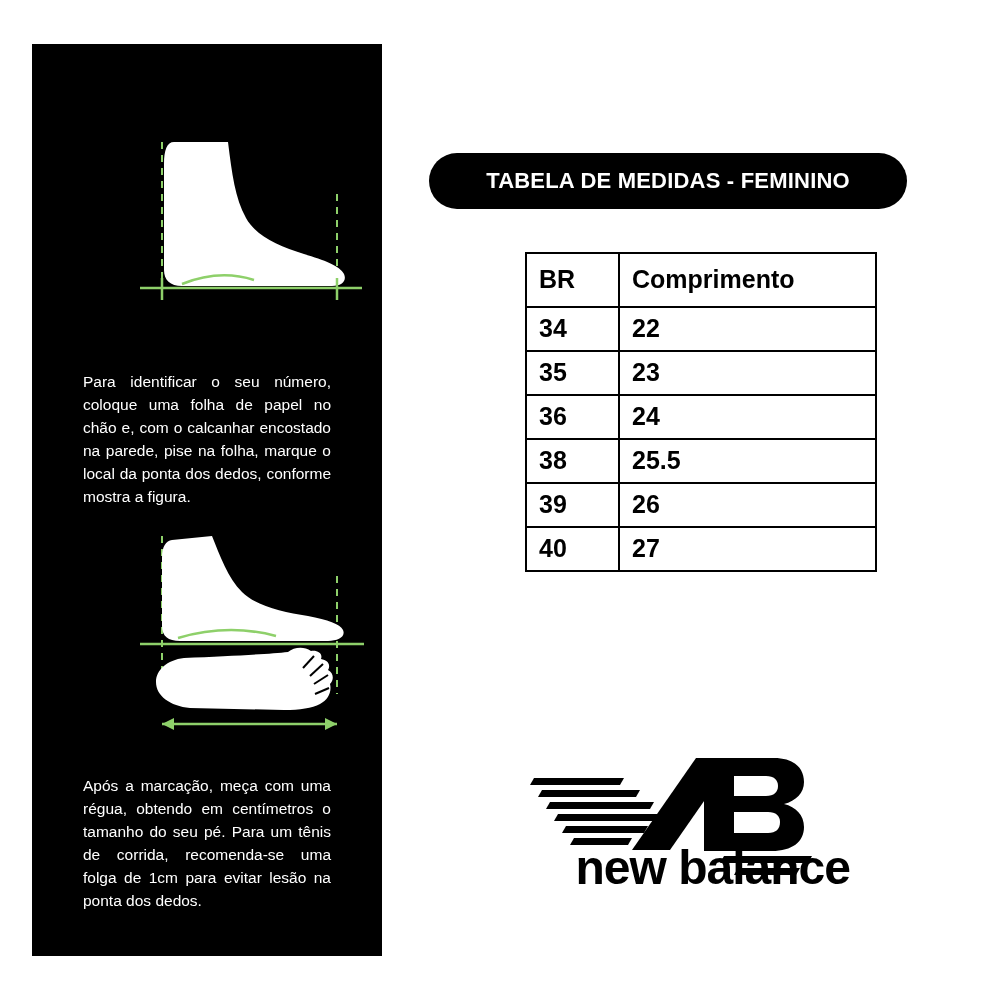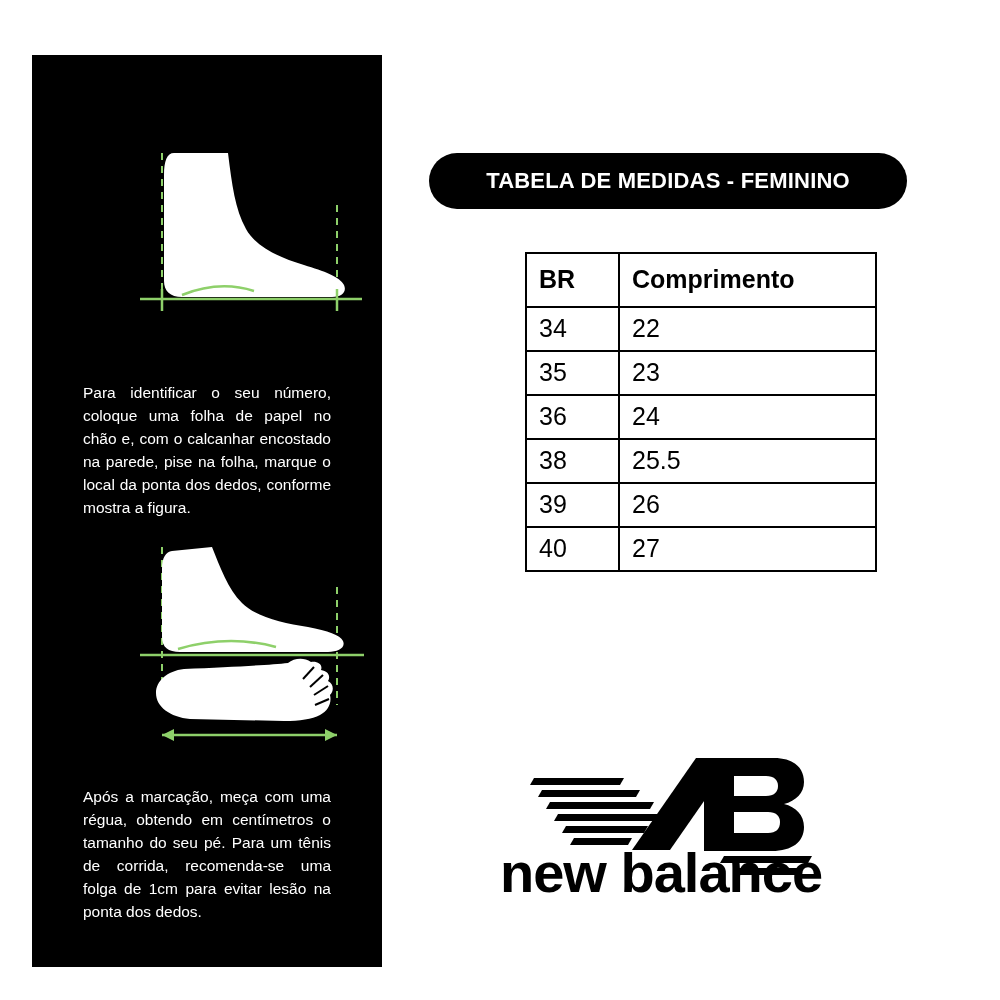--- a/index.html
+++ b/index.html
@@ -23,21 +23,20 @@
   
   .left-panel {
     position: absolute;
     left: 32px;
     top: 44px;
     width: 350px;
     height: 912px;
     background: #000000;
     box-sizing: border-box;
     padding: 0;
-    margin-top: 11px;
   }
 
   .fig-one {
     position: absolute;
     left: 0;
     top: 90px;
     width: 350px;
     height: 220px;
   }
   .fig-two {
@@ -95,21 +94,21 @@
     width: 350px;
     border-collapse: collapse;
     table-layout: fixed;
     background: #ffffff;
   }
   .size-table td, .size-table th {
     border: 2px solid #000000;
     padding: 4px 0 6px 12px;
     text-align: left;
     font-size: 25px;
-    font-weight: normal;
+    font-weight: bold;
     color: #000000;
     font-family: "Liberation Sans", sans-serif;
     height: 44px;
     box-sizing: border-box;
   }
   .size-table th {
     font-weight: bold;
     font-size: 25px;
     height: 54px;
   }
@@ -122,22 +121,22 @@
     left: 528px;
     top: 752px;
     width: 290px;
     height: 130px;
   }
   .nb-word {
     position: absolute;
     left: 500px;
     top: 840px;
     width: 350px;
-    text-align: left;
-    font-size: 56px;
+    text-align: right;
+    font-size: 48px;
     font-weight: bold;
     letter-spacing: -1px;
     color: #000000;
     font-family: "Liberation Sans", sans-serif;
   }
 </style>
 </head>
 <body>
 
 <div class="page">

